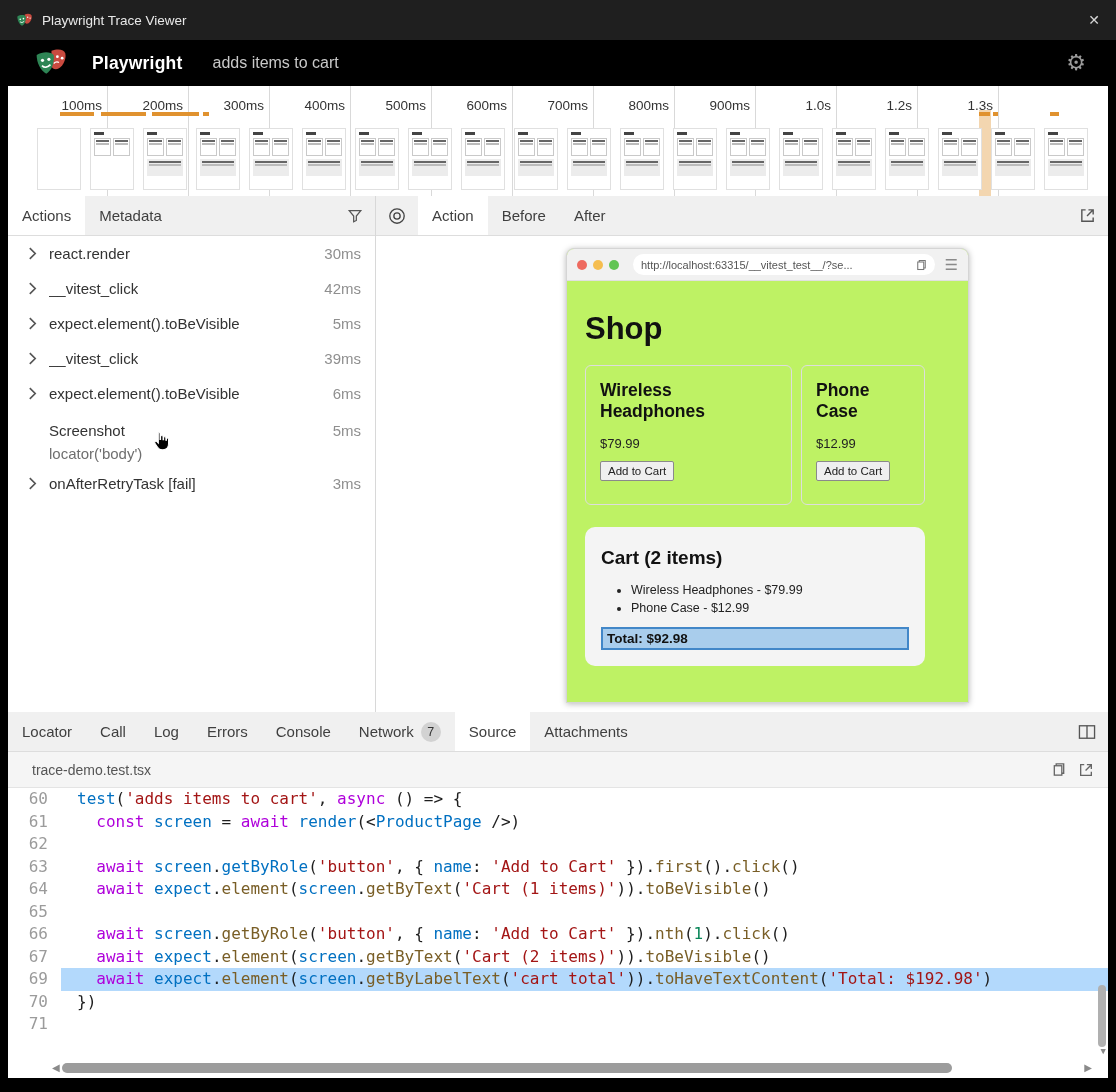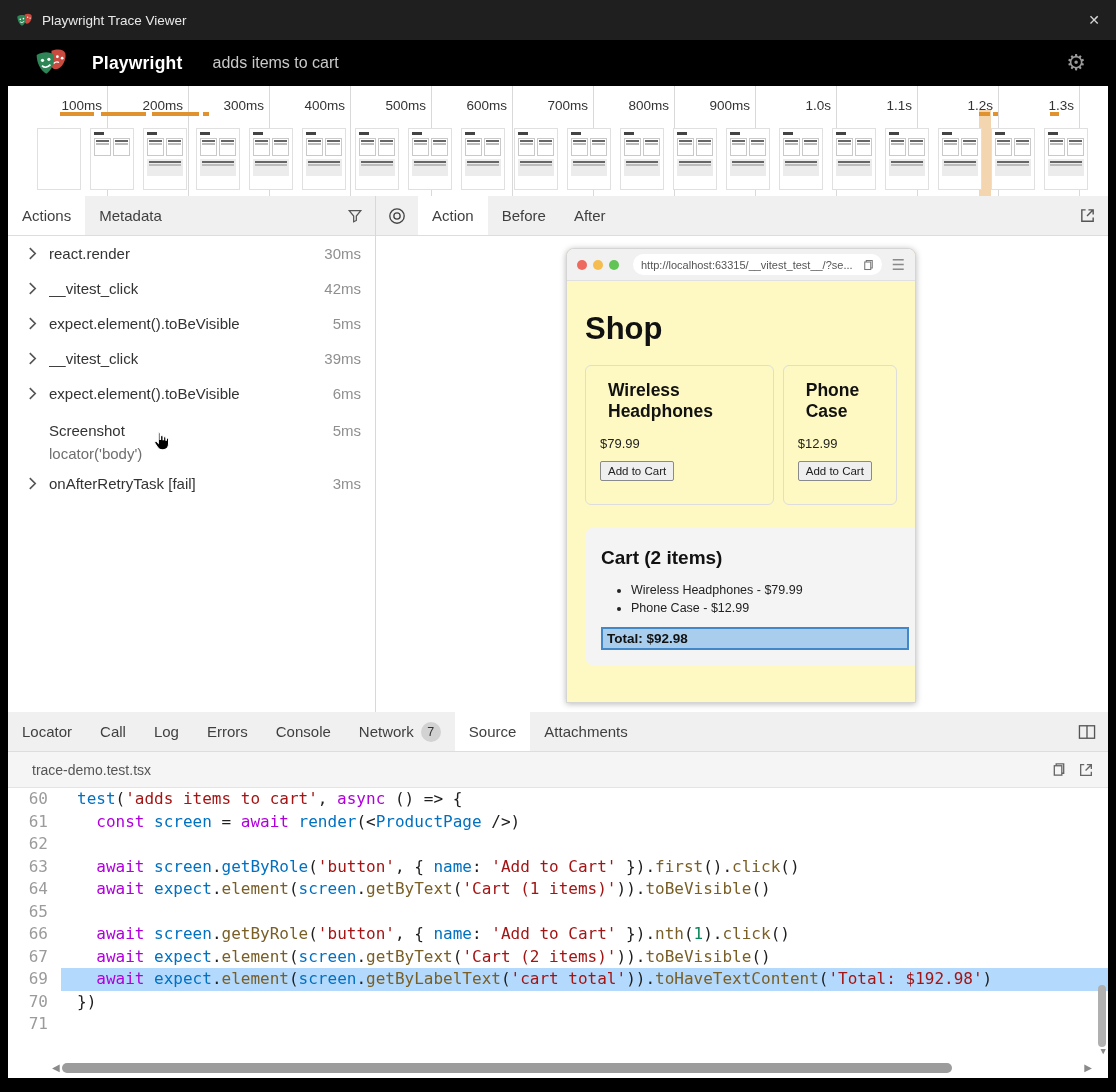--- a/index.html
+++ b/index.html
@@ -51,36 +51,36 @@
   .action-row { height:35px; display:flex; align-items:center; padding:0 14px 0 20px; }
   .action-row.selected { background:#e3e6f2; }
   .a-chev { width:10px; display:flex; }
   .a-label { margin-left:11px; white-space:nowrap; overflow:hidden; }
   .a-dur { margin-left:auto; color:#8f8f8f; }
   .a-sub { padding:0 14px 6px 41px; color:#6f6f6f; font-size:15px; margin-top:-4px; height:24px; line-height:24px; }
   .row-screenshot { height:31px; display:flex; align-items:center; padding:0 14px 0 41px; margin-top:4px; }
 
   
   .snapshot { flex:1; position:relative; background:#fff; overflow:hidden; }
-  .browser { position:absolute; left:190px; top:12px; width:350px; height:455px; background:#fef9c3;
+  .browser { position:absolute; left:190px; top:12px; width:403px; height:455px; background:#bef264;
              border-radius:8px 8px 0 0; box-shadow:0 1px 6px rgba(0,0,0,.28); border:1px solid #d5d5d5; overflow:hidden; }
   .chrome { height:32px; background:#f1f1f1; display:flex; align-items:center; padding:0 10px; border-bottom:1px solid #e0e0e0; }
   .dot { width:10px; height:10px; border-radius:50%; margin-right:6px; }
   .dot.red{background:#ee6a5f}.dot.yellow{background:#f5bd4f}.dot.green{background:#61c454}
   .urlbar { flex:1; height:21px; background:#fff; border-radius:11px; margin:0 10px 0 8px; display:flex; align-items:center;
             padding:0 8px; font-size:11px; color:#555; white-space:nowrap; overflow:hidden; }
   .urlbar .url-text { flex:1; overflow:hidden; text-overflow:ellipsis; }
   .hamburger { color:#8a8a8a; font-size:15px; line-height:1; letter-spacing:0; }
 
   .page { padding:14px 18px; }
   .page-title { font-size:31px; font-weight:700; color:#111; margin:16px 0 18px 0; }
   .products { display:flex; gap:9px; }
   .product { border:1px solid #ddd; border-radius:6px; padding:14px; height:140px; }
   .product.p0 { width:207px; } .product.p1 { width:124px; }
-  .p-name { font-size:17.5px; font-weight:700; color:#111; line-height:1.22;margin-left:8px; }
+  .p-name { font-size:17.5px; font-weight:700; color:#111; line-height:1.22; }
   .p-price { font-size:13px; color:#222; margin-top:13px; }
   .p-btn { margin-top:10px; font-size:11.5px; font-family:"Liberation Sans",sans-serif; color:#222;
            background:#efefef; border:1px solid #8a8a8a; border-radius:2px; padding:3px 7px; }
   .cart { margin-top:22px; background:#f4f4f4; border-radius:10px; padding:16px; width:340px; }
   .cart-title { font-size:19px; font-weight:700; color:#111; margin:4px 0 12px 0; }
   .cart-list { font-size:12.5px; color:#222; padding-left:30px; line-height:1.45; }
   .cart-total { margin-top:10px; background:#a9cdec; border:2px solid #4287c8; font-size:13.5px;
                 font-weight:700; color:#111; padding:2px 4px; }
 
   
@@ -150,21 +150,20 @@
       <div class="tl-cell">100ms</div>
       <div class="tl-cell">200ms</div>
       <div class="tl-cell">300ms</div>
       <div class="tl-cell">400ms</div>
       <div class="tl-cell">500ms</div>
       <div class="tl-cell">600ms</div>
       <div class="tl-cell">700ms</div>
       <div class="tl-cell">800ms</div>
       <div class="tl-cell">900ms</div>
       <div class="tl-cell">1.0s</div>
-      <div class="tl-cell">1.1s</div>
       <div class="tl-cell">1.2s</div>
       <div class="tl-cell">1.3s</div>
     </div>
   <div id="tl-marks">
       <div class="tl-mark" style="left: 52px; width: 34px;"></div>
       <div class="tl-mark" style="left: 93px; width: 45px;"></div>
       <div class="tl-mark" style="left: 144px; width: 47px;"></div>
       <div class="tl-mark" style="left: 195px; width: 6px;"></div>
       <div class="tl-mark" style="left: 971px; width: 11px;"></div>
       <div class="tl-mark" style="left: 985px; width: 5px;"></div>

